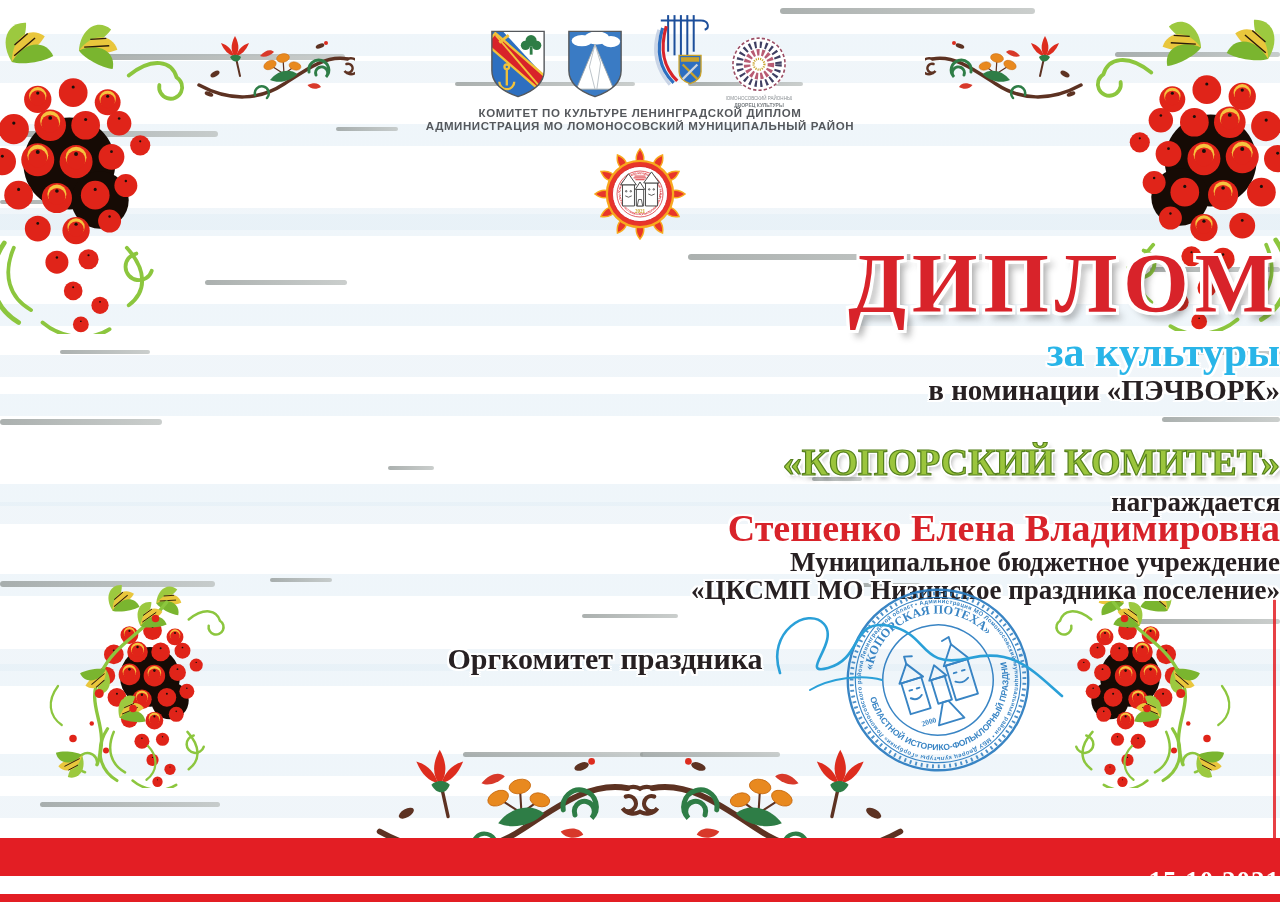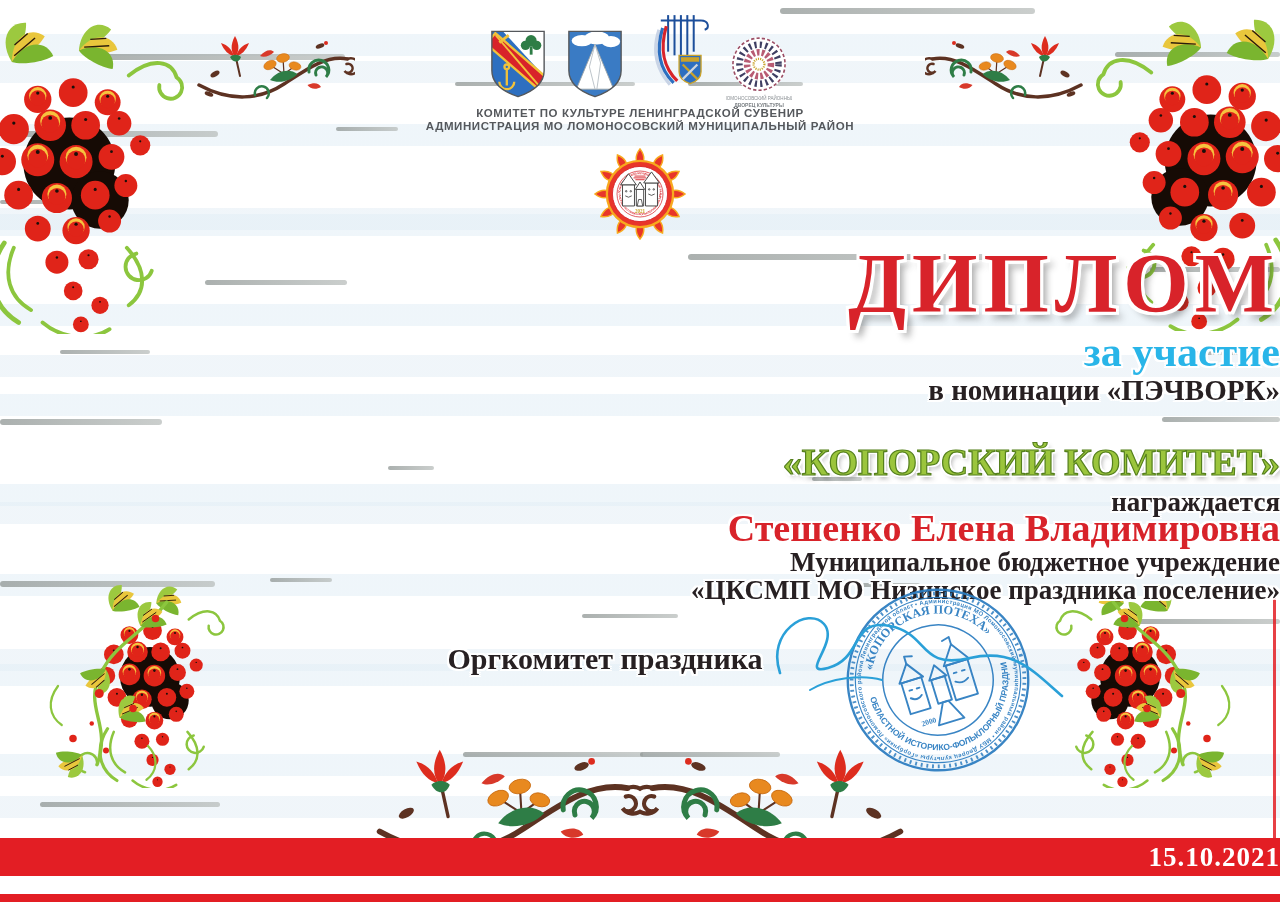--- a/index.html
+++ b/index.html
@@ -18,21 +18,21 @@
   .hdr-line{left:0;width:1280px;text-align:center;font-family:"Liberation Sans",sans-serif;
     font-size:11.5px;font-weight:bold;letter-spacing:.6px;color:#55585c;}
   .title{font-size:84px;font-weight:bold;letter-spacing:6px;color:#d8232a;line-height:1;
     text-shadow:-3px -3px 0 #fff,3px -3px 0 #fff,-3px 3px 0 #fff,3px 3px 0 #fff,0 -3px 0 #fff,0 3px 0 #fff,-3px 0 0 #fff,3px 0 0 #fff,6px 7px 7px rgba(40,40,40,.4);}
   .subtitle{font-size:42px;font-weight:bold;color:#29b5e8;}
   .dark{color:#272022;font-weight:bold;}
   .green-t{font-size:38px;font-weight:bold;color:#9bc53c;-webkit-text-stroke:1.2px #55801d;
     text-shadow:-2px -2px 0 #fff,2px -2px 0 #fff,-2px 2px 0 #fff,2px 2px 0 #fff,3px 4px 4px rgba(60,60,60,.35);}
   .red-t{font-size:38px;font-weight:bold;color:#d8232a;}
   .band{left:0;top:838px;width:1280px;height:38px;background:#e31e24;}
-  .band-date{color:#ffffff;font-size:27px;font-weight:bold;line-height:38px;letter-spacing:1px;}
+  .band-date{color:#ffffff;font-size:27px;font-weight:bold;line-height:38px;letter-spacing:1px;margin-top:24px;}
   .strip{left:0;top:894px;width:1280px;height:8px;background:#e31e24;}
   .edge-red{left:1273px;top:588px;width:3px;height:250px;background:#e31e24;opacity:.85;}
   .flip{transform:scaleX(-1);}
   .stamp-wrap{transform:rotate(-17deg);opacity:.93;}
   svg{display:block;}
 </style>
 </head>
 <body>
 
 <div class="canvas">
@@ -275,21 +275,21 @@
   <svg class="abs" style="left:726px;top:36px" width="66" height="76" viewBox="0 0 60 70">
     <circle cx="30" cy="26" r="25" fill="#ffffff"></circle>
     <circle cx="30" cy="26" r="24" fill="none" stroke="#9c4f66" stroke-width="1.5" stroke-dasharray="3 2"></circle>
     <circle cx="30" cy="26" r="18" fill="none" stroke="#3f3f63" stroke-width="6" stroke-dasharray="2 3"></circle>
     <circle cx="30" cy="26" r="11" fill="none" stroke="#b85c74" stroke-width="6" stroke-dasharray="2.5 2"></circle>
     <circle cx="30" cy="26" r="5" fill="#ffffff" stroke="#c9a227" stroke-width="2" stroke-dasharray="1 1"></circle>
     <text x="30" y="59" text-anchor="middle" font-family="Liberation Sans,sans-serif" font-size="4.2" fill="#8a8f93">ЛОМОНОСОВСКИЙ РАЙОННЫЙ</text>
     <text x="30" y="65" text-anchor="middle" font-family="Liberation Sans,sans-serif" font-size="4.6" font-weight="bold" fill="#7c8185">ДВОРЕЦ КУЛЬТУРЫ</text>
   </svg>
 
-  <div class="abs hdr-line" style="top:107px">КОМИТЕТ ПО КУЛЬТУРЕ ЛЕНИНГРАДСКОЙ СУВЕНИР</div>
+  <div class="abs hdr-line" style="top:107px">КОМИТЕТ ПО КУЛЬТУРЕ ЛЕНИНГРАДСКОЙ ДИПЛОМ</div>
   <div class="abs hdr-line" style="top:120px">АДМИНИСТРАЦИЯ МО ЛОМОНОСОВСКИЙ МУНИЦИПАЛЬНЫЙ РАЙОН</div>
 
   <svg class="abs" style="left:594px;top:148px" width="92" height="92" viewBox="0 0 100 100">
     <defs>
       <path id="eArcT" d="M -21.5,0 A 21.5,21.5 0 0 1 21.5,0"></path>
       <path id="eArcB" d="M -23,0 A 23,23 0 0 0 23,0"></path>
       <g id="petal">
           <path d="M50,1 C55.5,8 55.5,15 50,19 C44.5,15 44.5,8 50,1 Z" fill="#e8352a" stroke="#f7a91e" stroke-width="1.6"></path>
         </g>
     </defs>
@@ -337,21 +337,21 @@
     </g>
     <g fill="#d8232a">
         <rect x="44" y="30" width="12" height="1"></rect>
         <rect x="43" y="32" width="14" height="1"></rect>
         <rect x="45" y="34" width="10" height="1"></rect>
       </g>
     <text x="50" y="71" text-anchor="middle" font-size="5.5" font-weight="bold" fill="#c9a227" font-family="Liberation Serif,serif">2021</text>
   </svg>
 
   <div class="abs ctr title" style="top:242px">ДИПЛОМ</div>
-  <div class="abs ctr subtitle halo" style="top:328px">за участие</div>
+  <div class="abs ctr subtitle halo" style="top:328px">за культуры</div>
   <div class="abs ctr dark halo" style="top:374px;font-size:29px">в номинации «ПЭЧВОРК»</div>
   <div class="abs ctr green-t" style="top:440px">«КОПОРСКИЙ КОМИТЕТ»</div>
   <div class="abs ctr dark halo" style="top:487px;font-size:27px">награждается</div>
   <div class="abs ctr red-t halo" style="top:506px">Стешенко Елена Владимировна</div>
   <div class="abs ctr dark halo" style="top:547px;font-size:27px">Муниципальное бюджетное учреждение</div>
   <div class="abs ctr dark halo" style="top:575px;font-size:27px">«ЦКСМП МО Низинское праздника поселение»</div>
   <div class="abs dark halo" style="top:642px;left:0;width:1210px;text-align:center;font-size:30px">Оргкомитет праздника</div>
 
   <div class="abs stamp-wrap" style="left:843px;top:585px;width:190px;height:190px">
     <svg width="190" height="190" viewBox="-100 -100 200 200">

